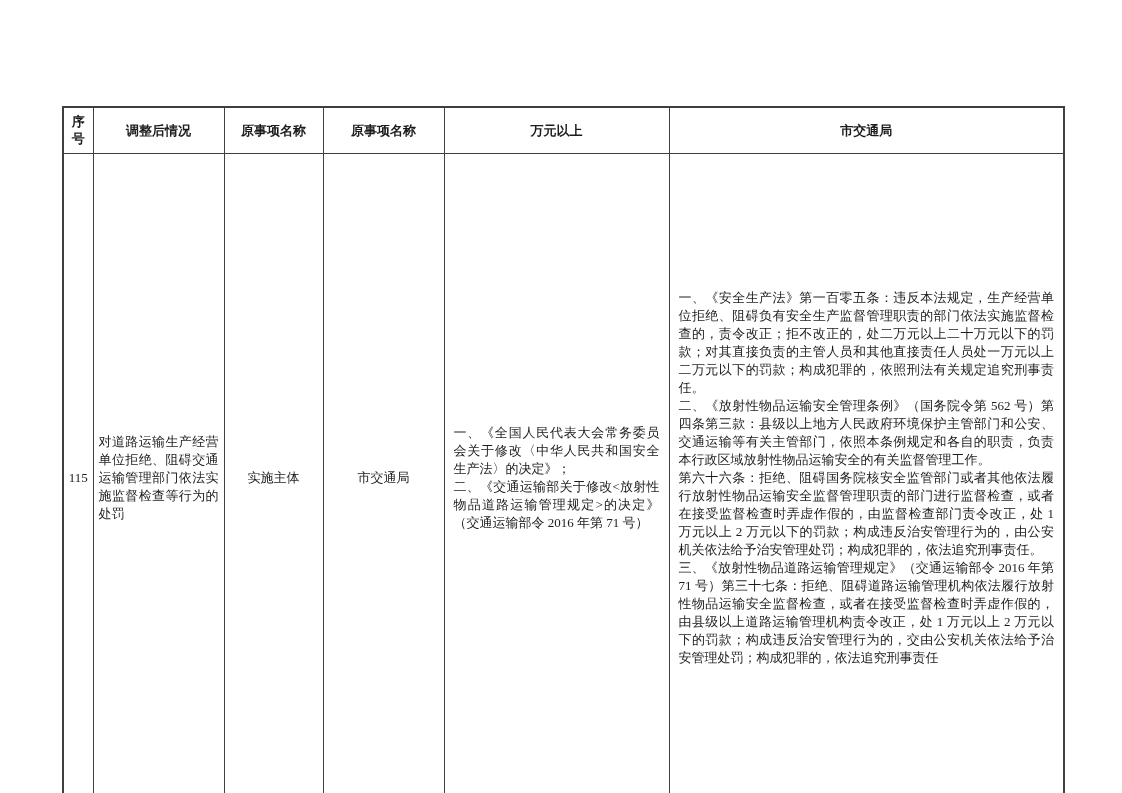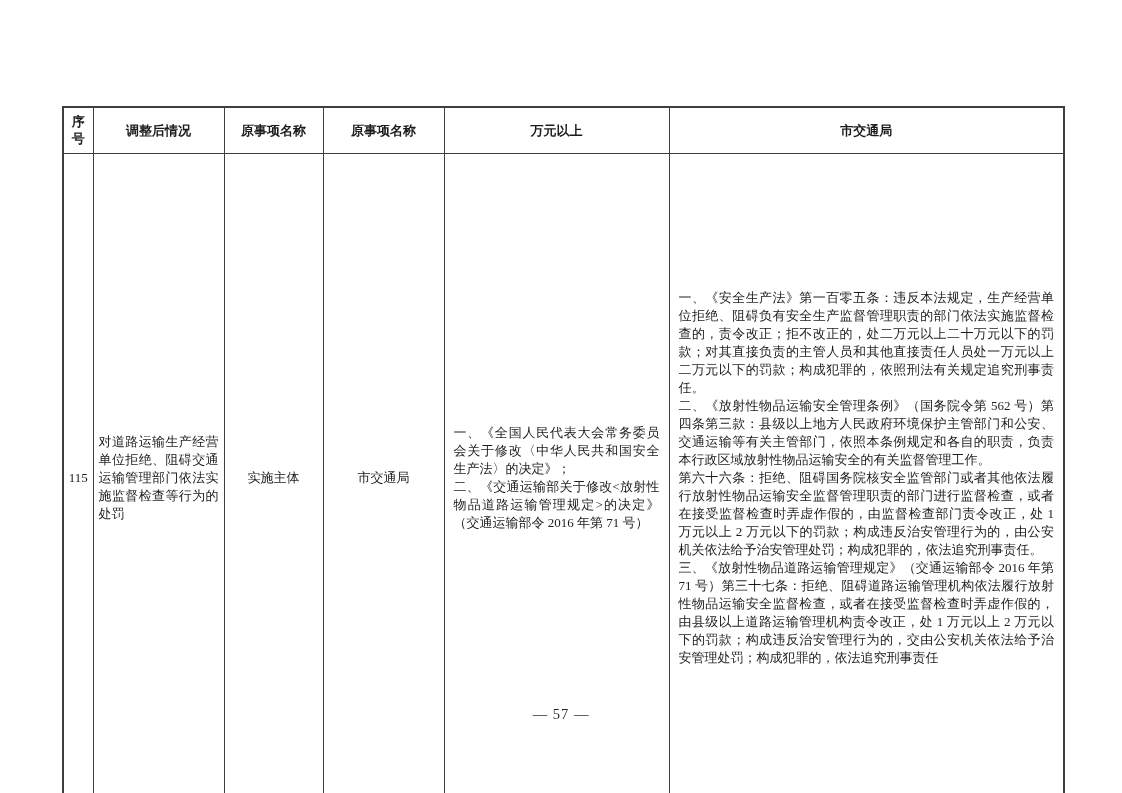--- a/index.html
+++ b/index.html
@@ -90,15 +90,14 @@
         <td class="text basis-cell">一、《全国人民代表大会常务委员会关于修改〈中华人民共和国安全生产法〉的决定》；
 二、《交通运输部关于修改&lt;放射性物品道路运输管理规定&gt;的决定》（交通运输部令 2016 年第 71 号）</td>
         <td class="text after-cell">一、《安全生产法》第一百零五条：违反本法规定，生产经营单位拒绝、阻碍负有安全生产监督管理职责的部门依法实施监督检查的，责令改正；拒不改正的，处二万元以上二十万元以下的罚款；对其直接负责的主管人员和其他直接责任人员处一万元以上二万元以下的罚款；构成犯罪的，依照刑法有关规定追究刑事责任。
 二、《放射性物品运输安全管理条例》（国务院令第 562 号）第四条第三款：县级以上地方人民政府环境保护主管部门和公安、交通运输等有关主管部门，依照本条例规定和各自的职责，负责本行政区域放射性物品运输安全的有关监督管理工作。
 第六十六条：拒绝、阻碍国务院核安全监管部门或者其他依法履行放射性物品运输安全监督管理职责的部门进行监督检查，或者在接受监督检查时弄虚作假的，由监督检查部门责令改正，处 1 万元以上 2 万元以下的罚款；构成违反治安管理行为的，由公安机关依法给予治安管理处罚；构成犯罪的，依法追究刑事责任。
 三、《放射性物品道路运输管理规定》（交通运输部令 2016 年第 71 号）第三十七条：拒绝、阻碍道路运输管理机构依法履行放射性物品运输安全监督检查，或者在接受监督检查时弄虚作假的，由县级以上道路运输管理机构责令改正，处 1 万元以上 2 万元以下的罚款；构成违反治安管理行为的，交由公安机关依法给予治安管理处罚；构成犯罪的，依法追究刑事责任</td>
       </tr>
     </tbody>
   </table>
 
-  <div class="footer-page-number">— 57 —</div>
 
 </div>
 
 </body></html>

